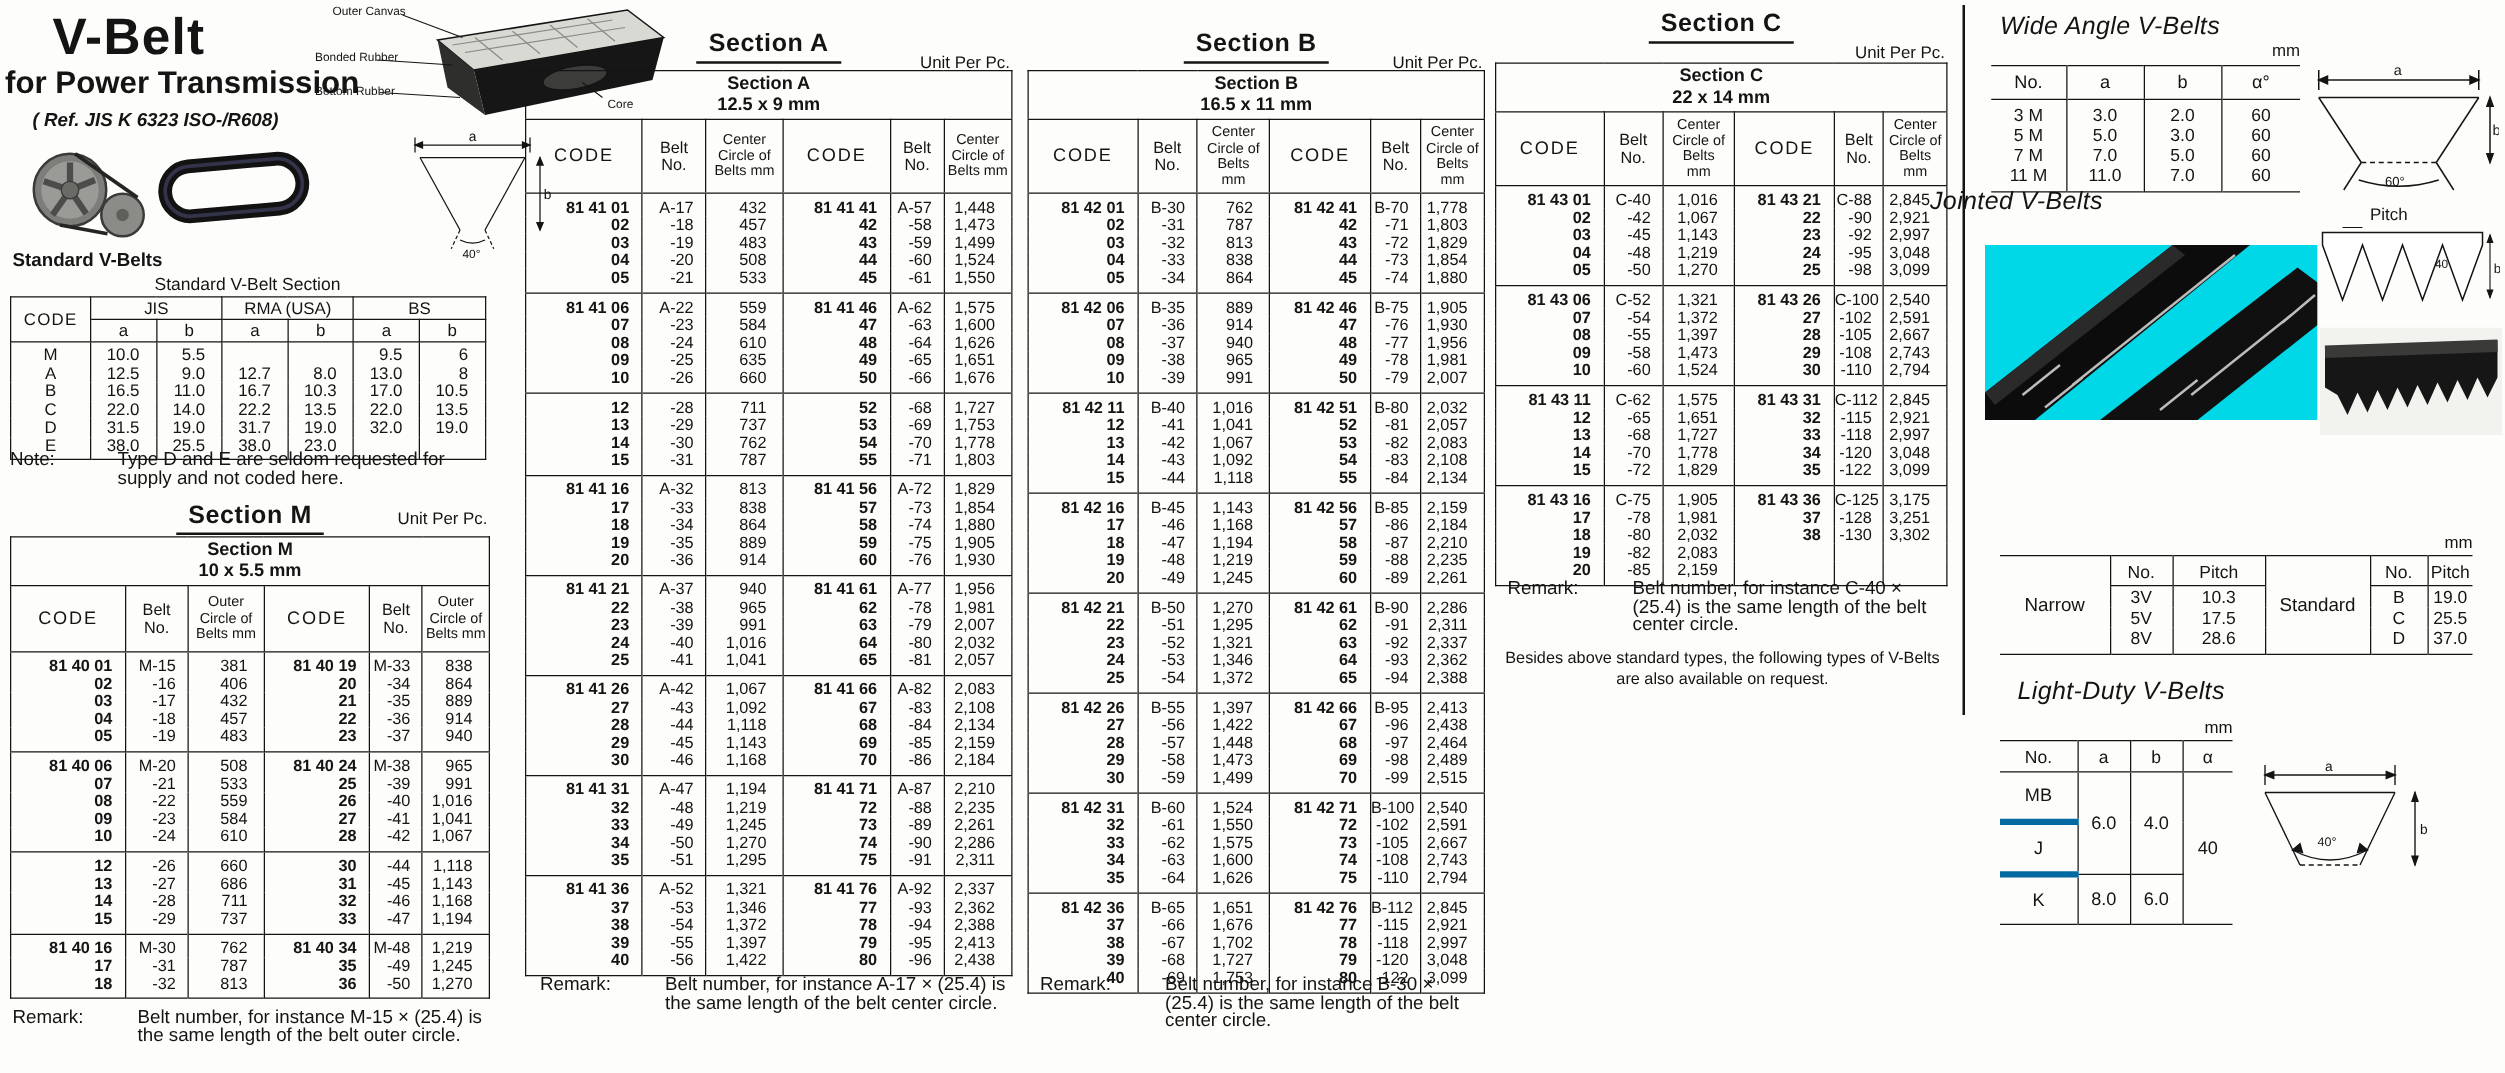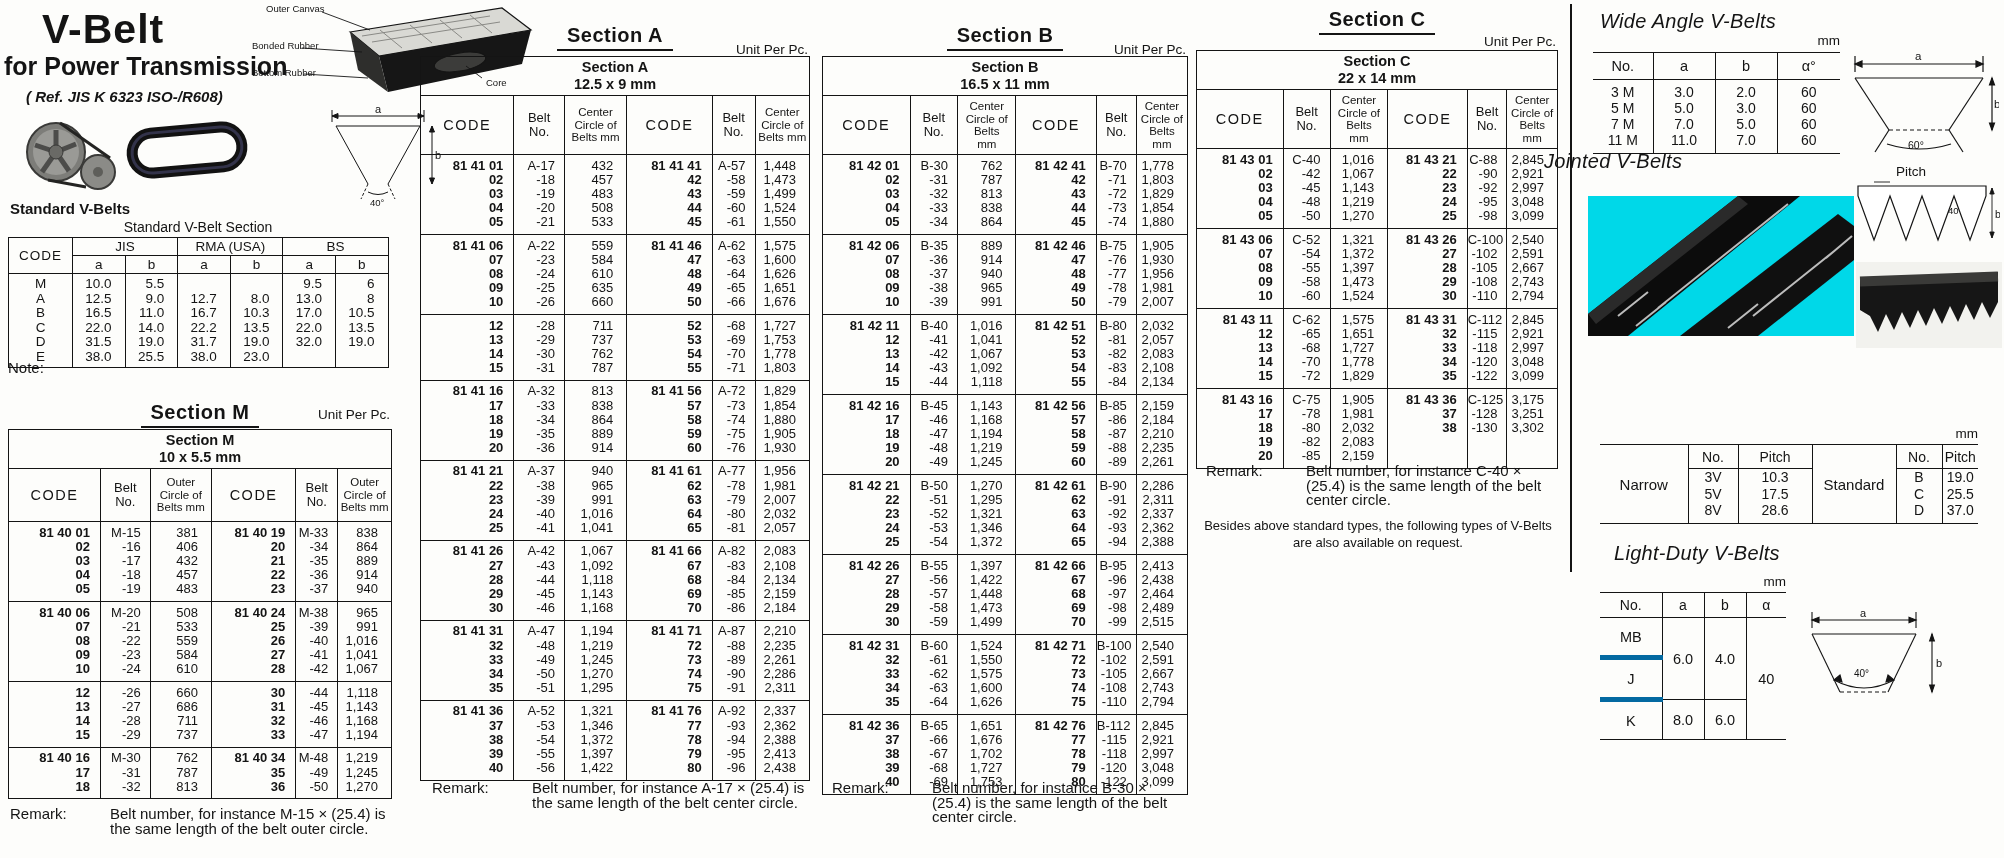--- a/index.html
+++ b/index.html
@@ -253,20 +253,21 @@
         <td class="s-val">38.0</td>
         <td class="s-val">23.0</td>
         <td class="s-val"></td>
         <td class="s-val"></td>
       </tr>
     </tbody>
 </table>
 
 <div class="abs note" style="left:8px;top:361px;width:378px;">
   <span class="lbl">Note:</span>
+  <span class="txt" style="max-width:300px;">Type D and E are seldom requested for supply and not coded here.</span>
 </div>
 
 <div class="col-head" style="left:8px;top:401px;width:384px;">
   <div class="center"><span class="sec-head">Section M</span></div>
   <span class="unit-label" style="top:6px;">Unit Per Pc.</span>
 </div>
 <div class="abs" style="left:8px;top:429px;width:384px;">
     <table class="code-table m">
       <colgroup>
         <col style="width: 24%;">

